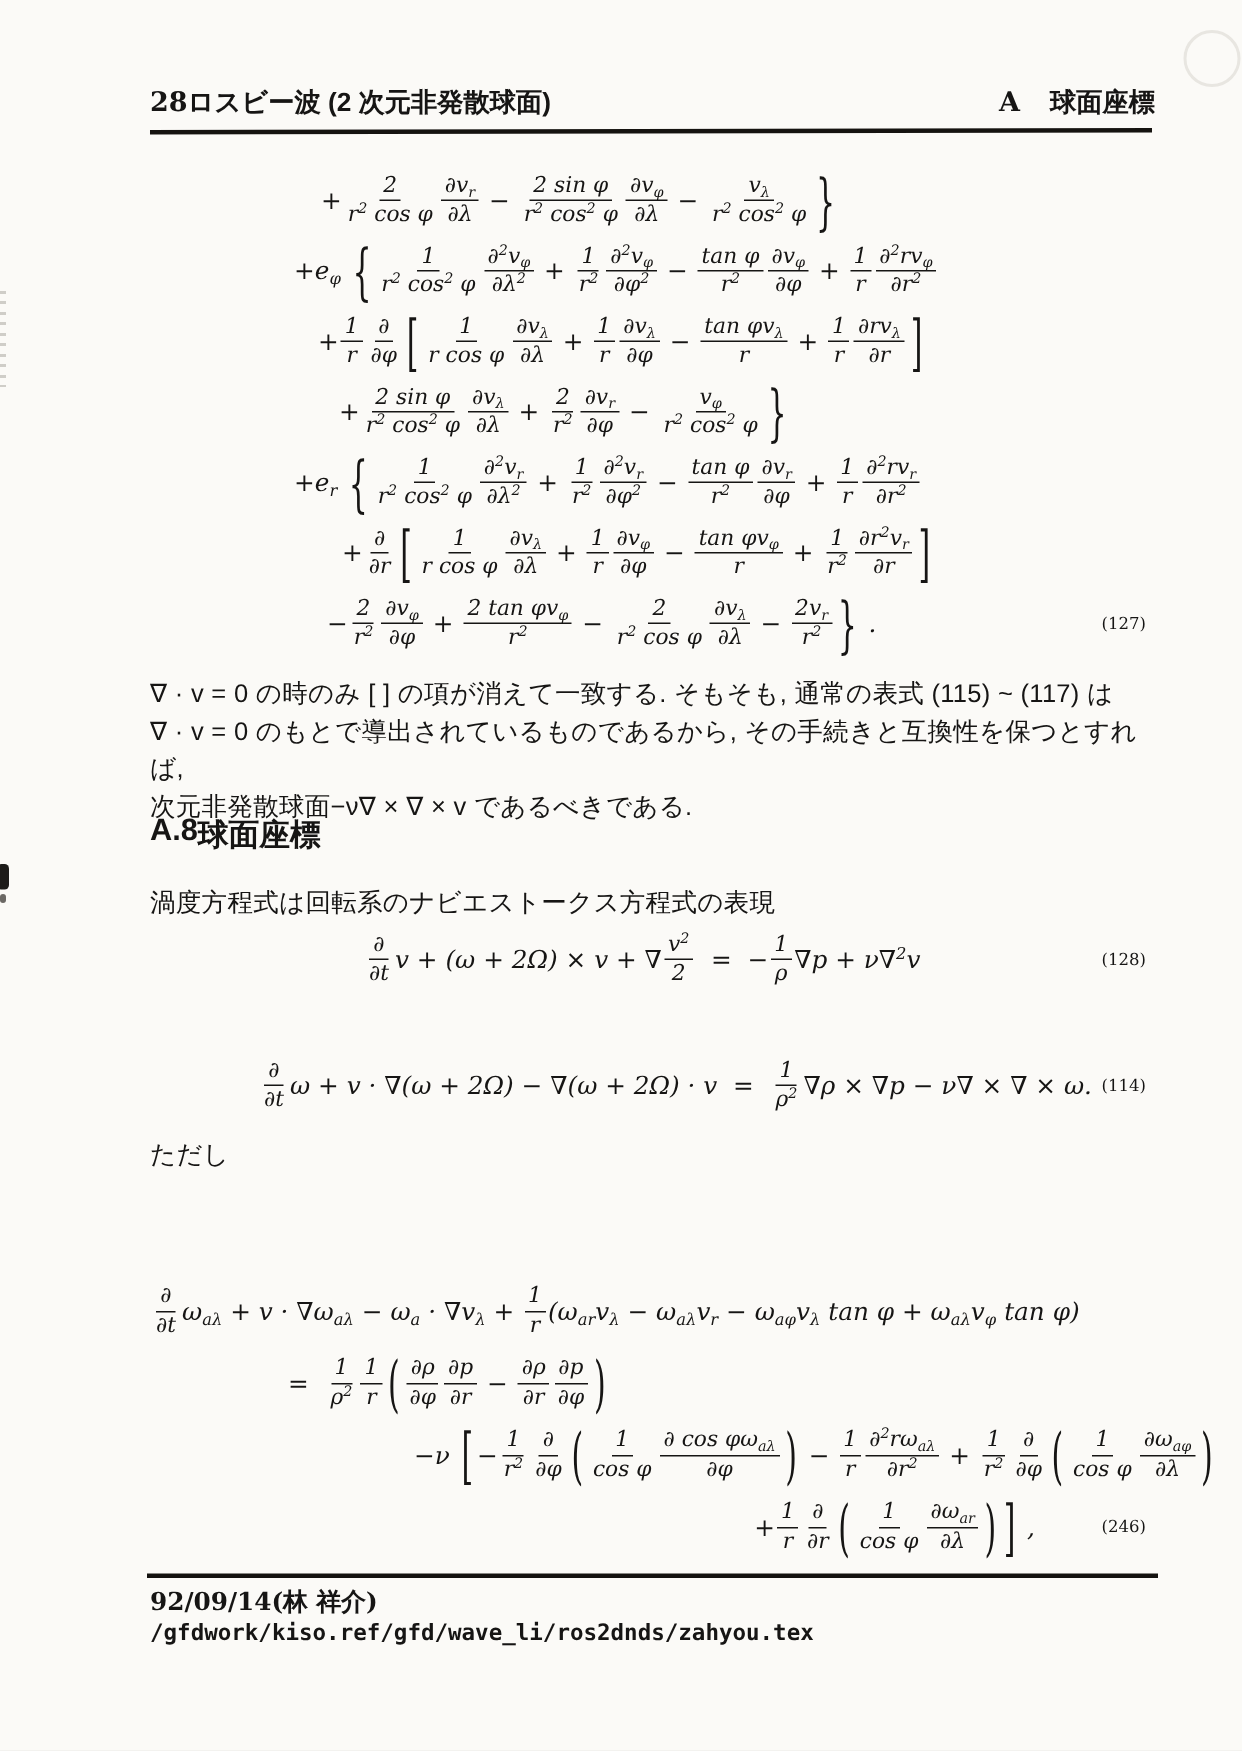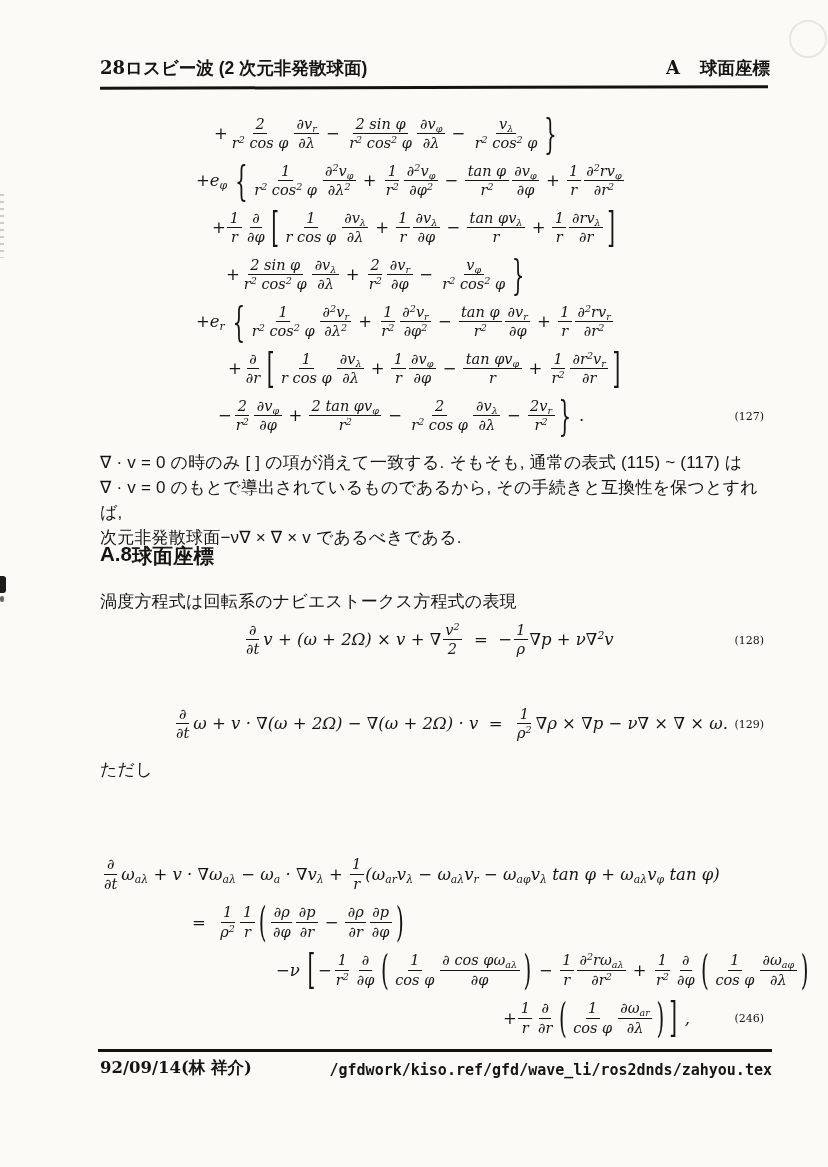--- a/index.html
+++ b/index.html
@@ -20,21 +20,21 @@
   .hdr{position:absolute;left:100px;right:58px;top:56px;display:flex;align-items:baseline;
        font-weight:bold;font-size:17.5px;}
   .pn{font-family:"DejaVu Serif","Liberation Serif",serif;font-size:18px;}
   .hchap{}
   .spacer{flex:1;}
   .hsec{font-family:"DejaVu Serif","Liberation Serif",serif;font-size:18px;margin-right:20px;}
   .hrule{position:absolute;left:100px;width:668px;top:86px;height:2.6px;background:#151310;
          transform:rotate(-0.12deg);}
   .ftr-rule{position:absolute;left:98px;width:674px;top:1049px;height:3.2px;background:#14120f;}
   .ftr{position:absolute;left:100px;right:56px;top:1057px;display:flex;justify-content:space-between;
-       align-items:flex-end;}
+       align-items:flex-start;flex-direction:column;}
   .ftr-date{font-family:"DejaVu Serif","Liberation Serif",serif;font-weight:bold;font-size:16.5px;}
   .ftr-path{font-family:"DejaVu Sans Mono","Liberation Mono",monospace;font-weight:bold;font-size:15px;}
 
   
   .block{position:absolute;left:100px;width:668px;}
   .para{font-size:17px;line-height:25px;letter-spacing:.2px;}
   .sec-h{display:flex;font-size:20.5px;font-weight:bold;margin:0;}
 
   
   .math{font-family:"DejaVu Serif","Liberation Serif",serif;font-style:italic;}
@@ -114,21 +114,21 @@
       <div class="eq-row">
         <span class="eq-line" style="margin-left: 142px;"><span class="frac"><span class="num">∂</span><span class="den">∂t</span></span><span class="mt">v + (ω + 2Ω) × v + ∇</span><span class="frac"><span class="num">v<sup>2</sup></span><span class="den">2</span></span><span class="mt">  =  −</span><span class="frac"><span class="num">1</span><span class="den">ρ</span></span><span class="mt">∇p + ν∇<sup>2</sup>v</span></span>
         <span class="eq-label">(128)</span>
       </div>
     </div>
 
 
   <div class="block math" style="top:700px">
       <div class="eq-row">
         <span class="eq-line" style="margin-left: 72px;"><span class="frac"><span class="num">∂</span><span class="den">∂t</span></span><span class="mt">ω + v · ∇(ω + 2Ω) − ∇(ω + 2Ω) · v  =  </span><span class="frac"><span class="num">1</span><span class="den">ρ<sup>2</sup></span></span><span class="mt">∇ρ × ∇p − ν∇ × ∇ × ω.</span></span>
-        <span class="eq-label">(129)</span>
+        <span class="eq-label">(114)</span>
       </div>
     </div>
 
   <div class="block para" style="top:757px">ただし</div>
 
 
 
   <div class="block math eq131" style="top:850px">
       <div class="eq-row">
         <span class="eq-line" style="margin-left: 0px;"><span class="frac"><span class="num">∂</span><span class="den">∂t</span></span><span class="mt">ω<sub>aλ</sub> + v · ∇ω<sub>aλ</sub> − ω<sub>a</sub> · ∇v<sub>λ</sub> + </span><span class="frac"><span class="num">1</span><span class="den">r</span></span><span class="mt">(ω<sub>ar</sub>v<sub>λ</sub> − ω<sub>aλ</sub>v<sub>r</sub> − ω<sub>aφ</sub>v<sub>λ</sub> tan φ + ω<sub>aλ</sub>v<sub>φ</sub> tan φ)</span></span>

